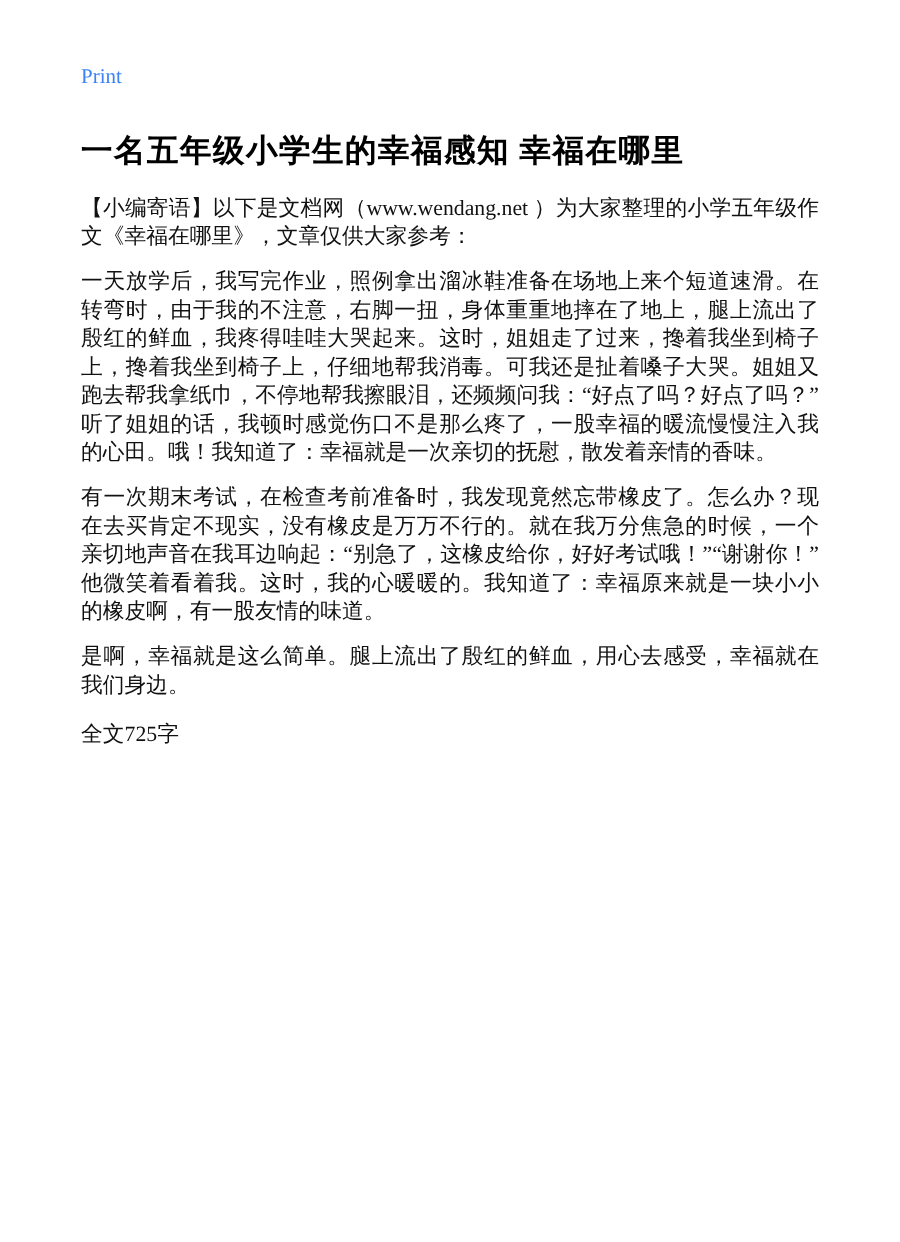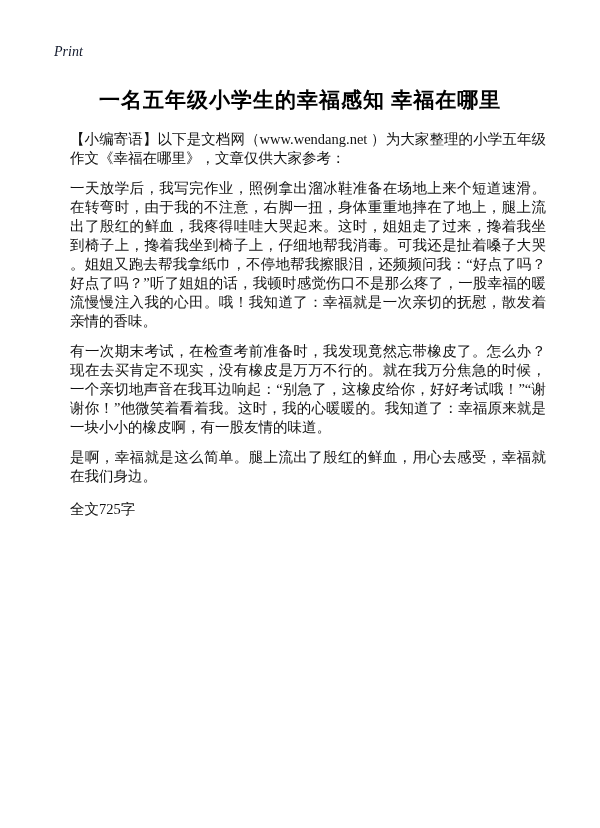--- a/index.html
+++ b/index.html
@@ -14,37 +14,35 @@
     background: #ffffff;
     box-sizing: border-box;
     padding: 42px 54px 0 54px;
     font-family: "Liberation Serif", "DejaVu Serif", serif;
     color: #111111;
     overflow: hidden;
   }
   .print-link {
     display: inline-block;
     font-size: 14px;
-    color: #0f172a;
+    color: #3b82f6;
     cursor: pointer;
     margin-bottom: 6px;
-    font-style: italic;
   }
   .doc-title {
     font-size: 21px;
     font-weight: bold;
-    text-align: center;
     margin: 20px 0 16px 0;
     letter-spacing: 1px;
     color: #000000;
   }
   .doc-body p {
     font-size: 14.5px;
     line-height: 19px;
-    margin: 0 0 11px 16px;
+    margin: 0 0 11px 0;
     text-align: justify;
     word-break: break-all;
     line-break: anywhere;
     color: #111111;
   }
   .word-count {
     margin-top: 14px !important;
   }
 </style>
 </head>

